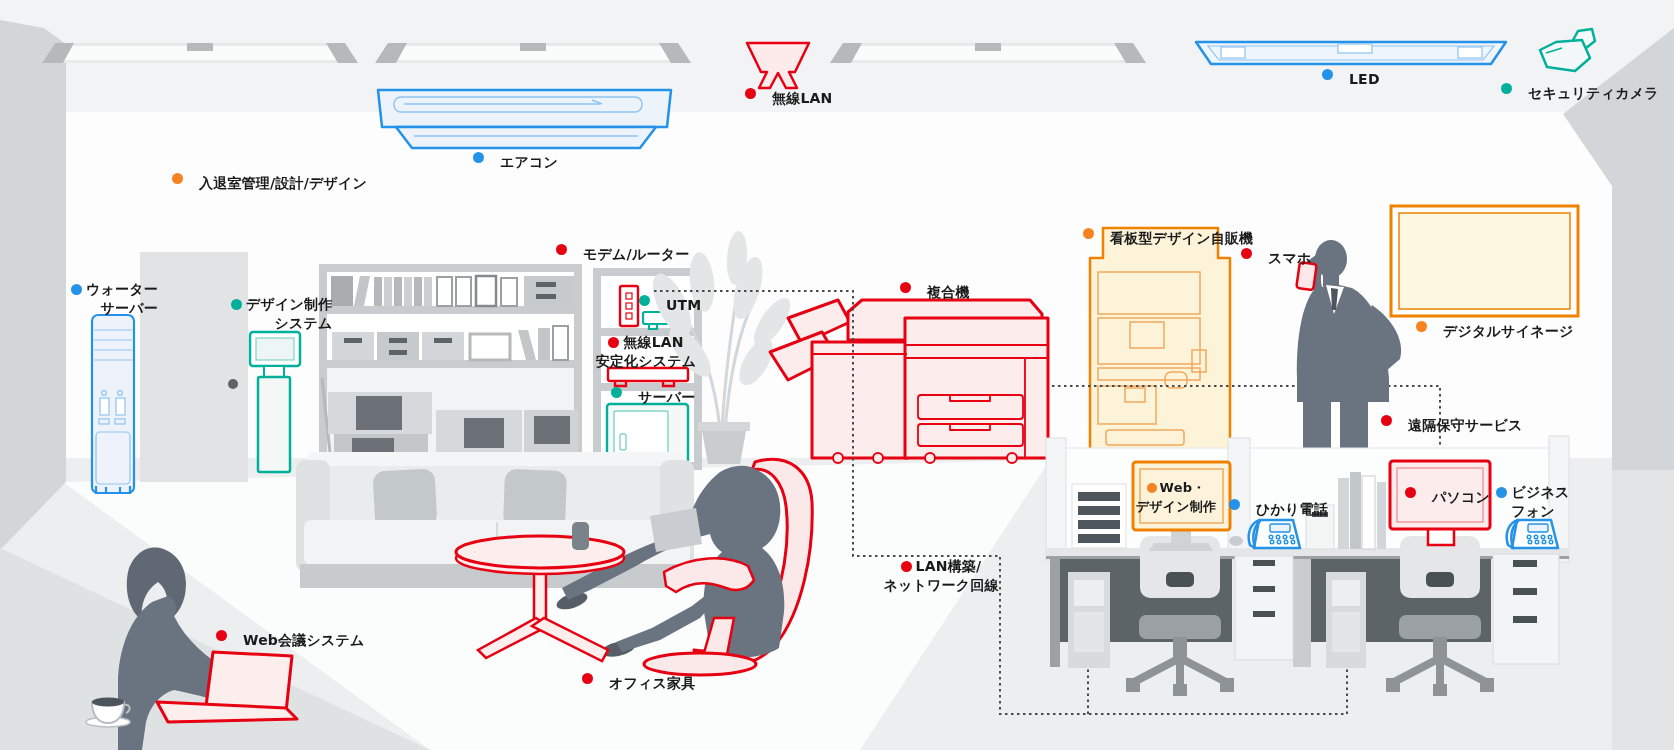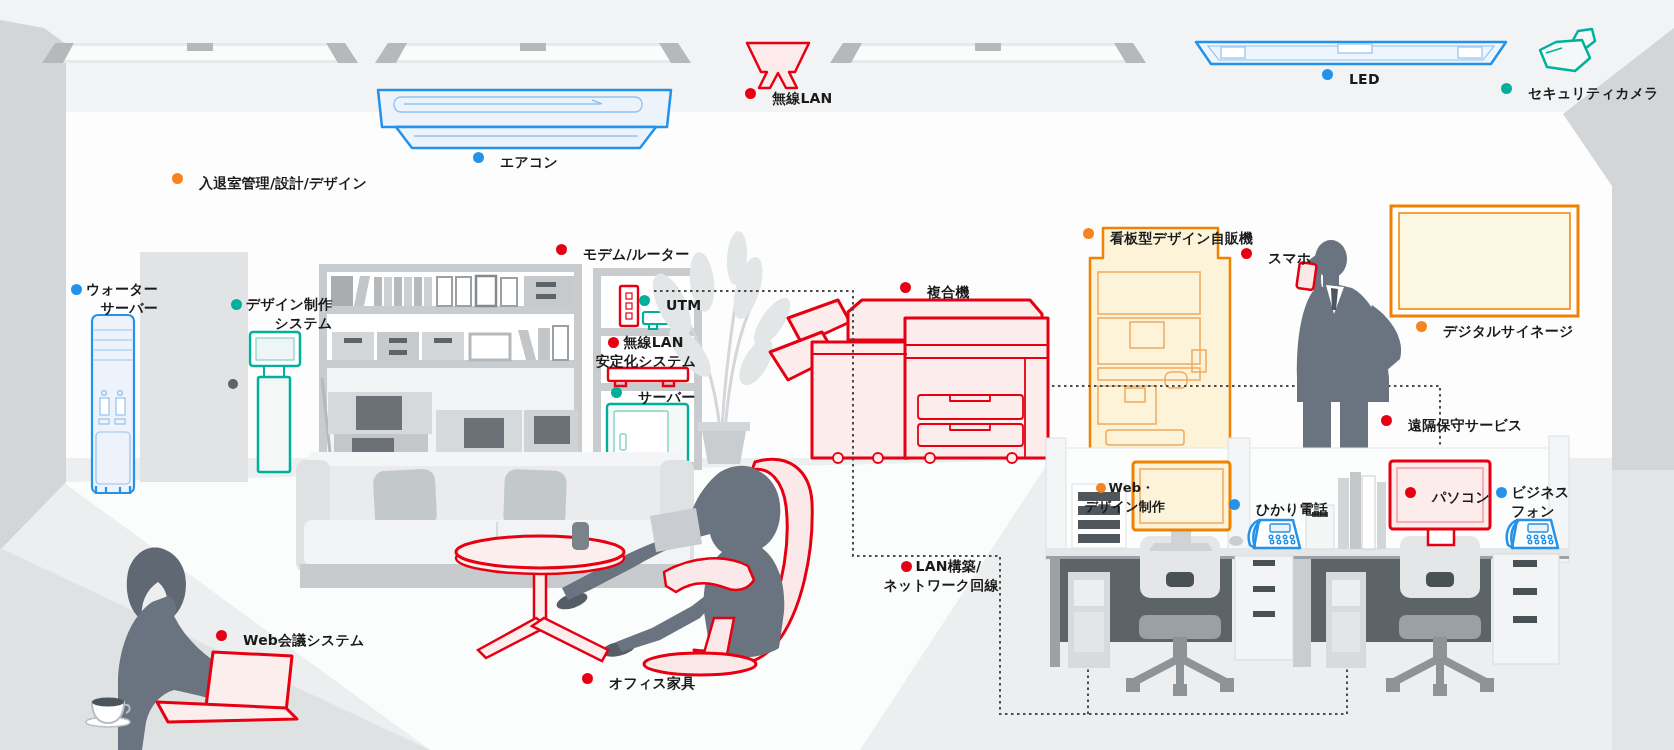--- a/index.html
+++ b/index.html
@@ -504,21 +504,21 @@
   <div class="lbl" style="left:216px;top:630px">
     <span class="dot" style="background: rgb(230, 0, 18);"></span>
     <span>Web会議システム</span>
   </div>
 
   <div class="lbl" style="left:582px;top:673px">
     <span class="dot" style="background: rgb(230, 0, 18);"></span>
     <span>オフィス家具</span>
   </div>
 
-  <div class="lbl col center sm" style="left:1086px;top:478px;width:78px">
+  <div class="lbl col center sm" style="left:1137px;top:478px;width:78px">
     <span class="row" style="gap:3px">
           <span class="dot" style="width: 10px; height: 10px; background: rgb(245, 131, 31);"></span>
       <span>Web・</span>
         </span>
     <span>デザイン制作</span>
   </div>
 
   <div class="lbl" style="left:1229px;top:499px">
     <span class="dot" style="background: rgb(36, 146, 232);"></span>
     <span>ひかり電話</span>

